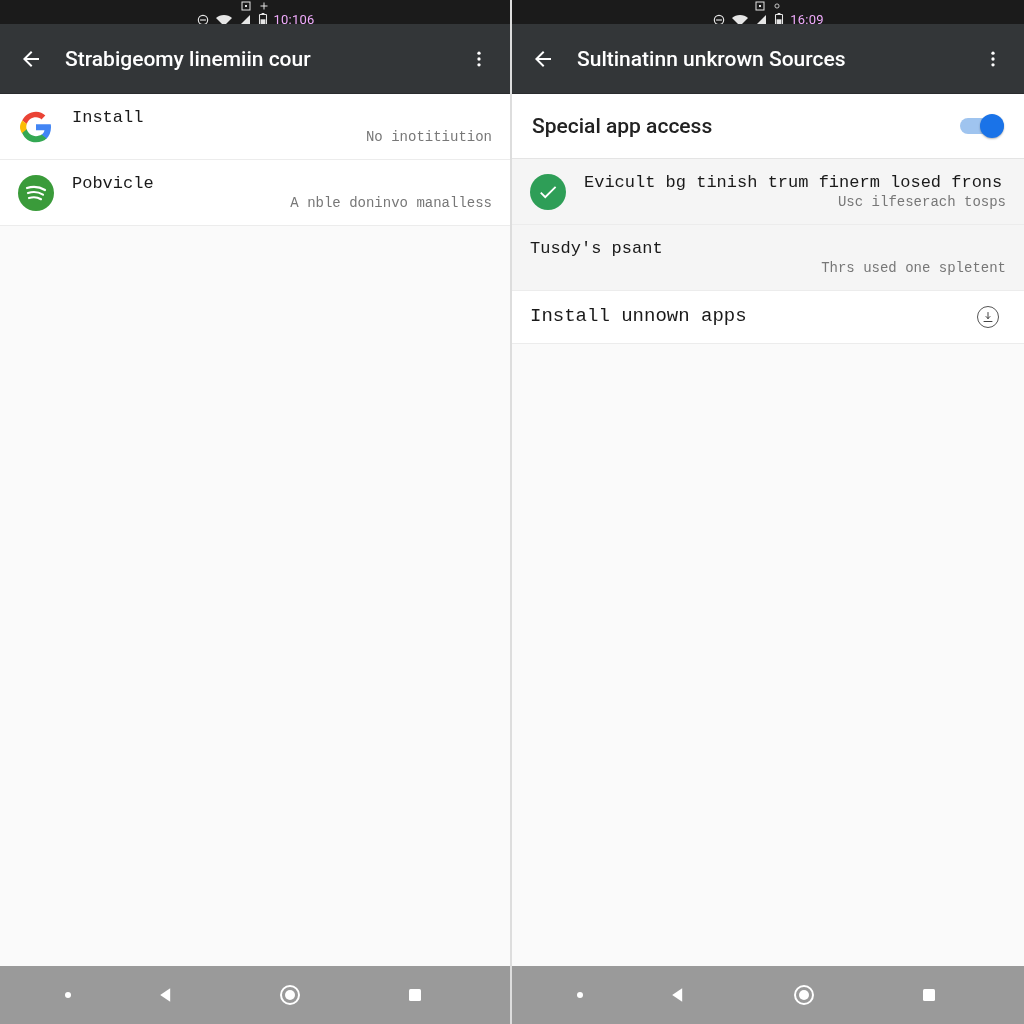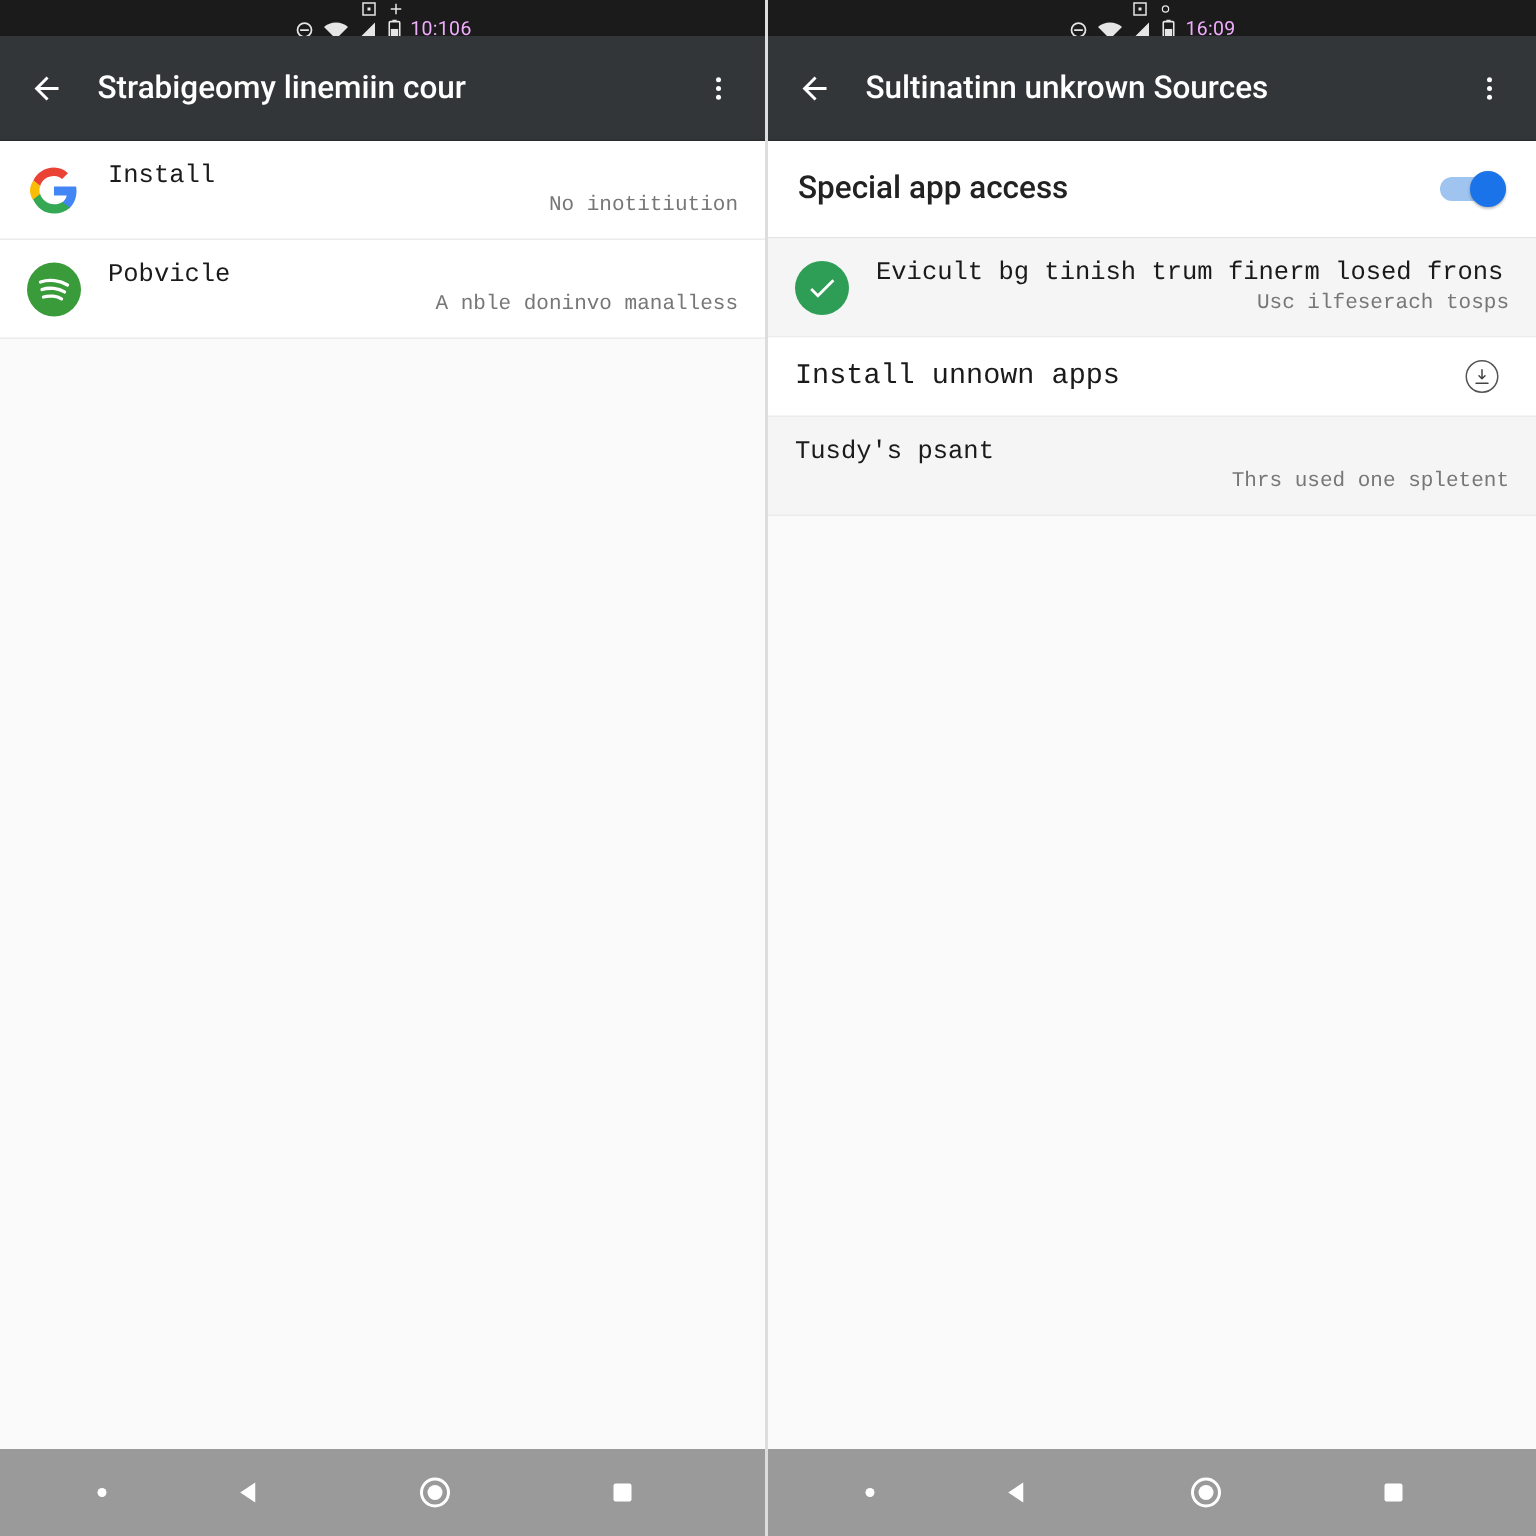--- a/index.html
+++ b/index.html
@@ -270,39 +270,39 @@
                 <path d="M9 16.2 4.8 12l-1.4 1.4L9 19 21 7l-1.4-1.4z" fill="#fff"></path>
               </svg>
           </span>
         </div>
         <div class="texts">
           <div class="title">Evicult bg tinish trum finerm losed frons</div>
           <div class="sub">Usc ilfeserach tosps</div>
         </div>
       </div>
 
+      <div class="list-item muted noicon">
+        <div class="texts">
+          <div class="title">Tusdy's psant</div>
+          <div class="sub">Thrs used one spletent</div>
+        </div>
+      </div>
+
       <div class="list-item">
         <div class="texts">
           <div class="title" style="font-size:19px;">Install unnown apps</div>
         </div>
         <div class="trailing">
           <span class="info-icon">
             <svg width="12" height="12" viewBox="0 0 24 24">
                 <path d="M12 3v12m0 0 4-4m-4 4-4-4M4 21h16" stroke="#444" stroke-width="2" fill="none" stroke-linecap="round"></path>
               </svg>
           </span>
         </div>
       </div>
-
-      <div class="list-item muted noicon">
-        <div class="texts">
-          <div class="title">Tusdy's psant</div>
-          <div class="sub">Thrs used one spletent</div>
-        </div>
-      </div>
     </div>
 
     <div class="navbar">
       <div class="navdot"></div>
       <div class="navbtn">
         <svg width="20" height="20" viewBox="0 0 24 24">
             <path d="M17 4v16L5 12z"></path>
           </svg>
       </div>
       <div class="navbtn">

